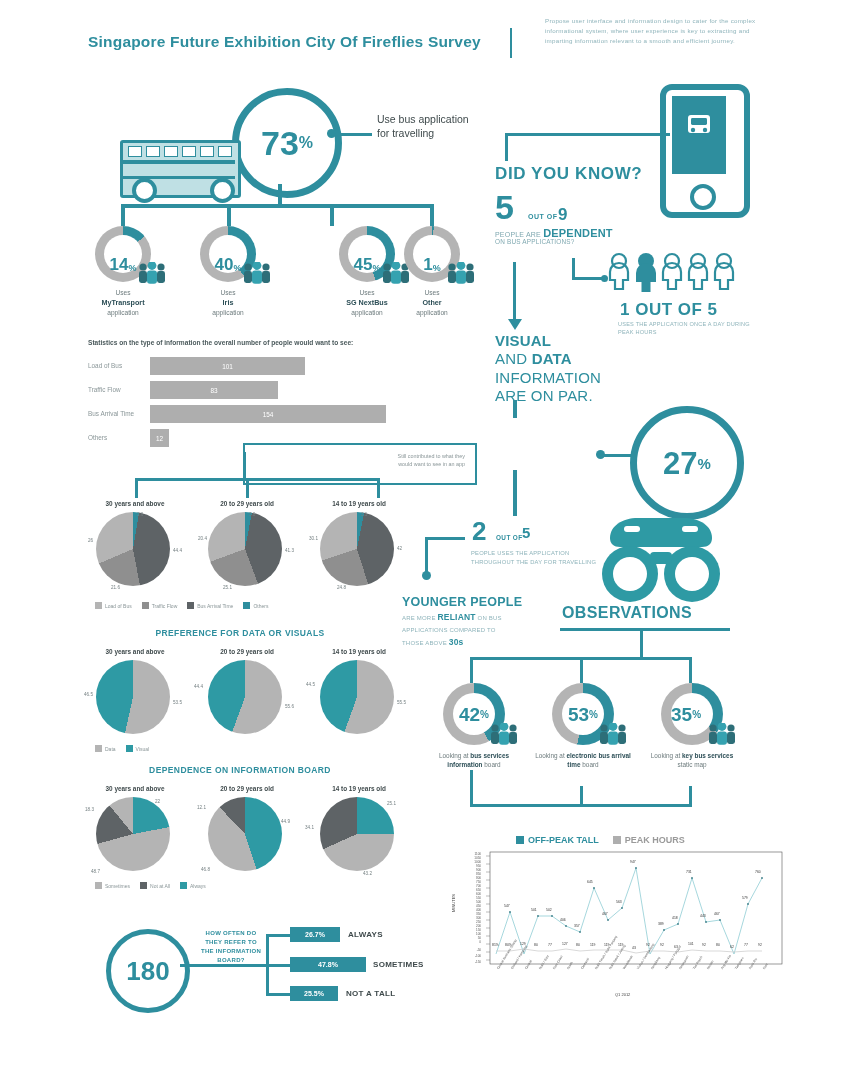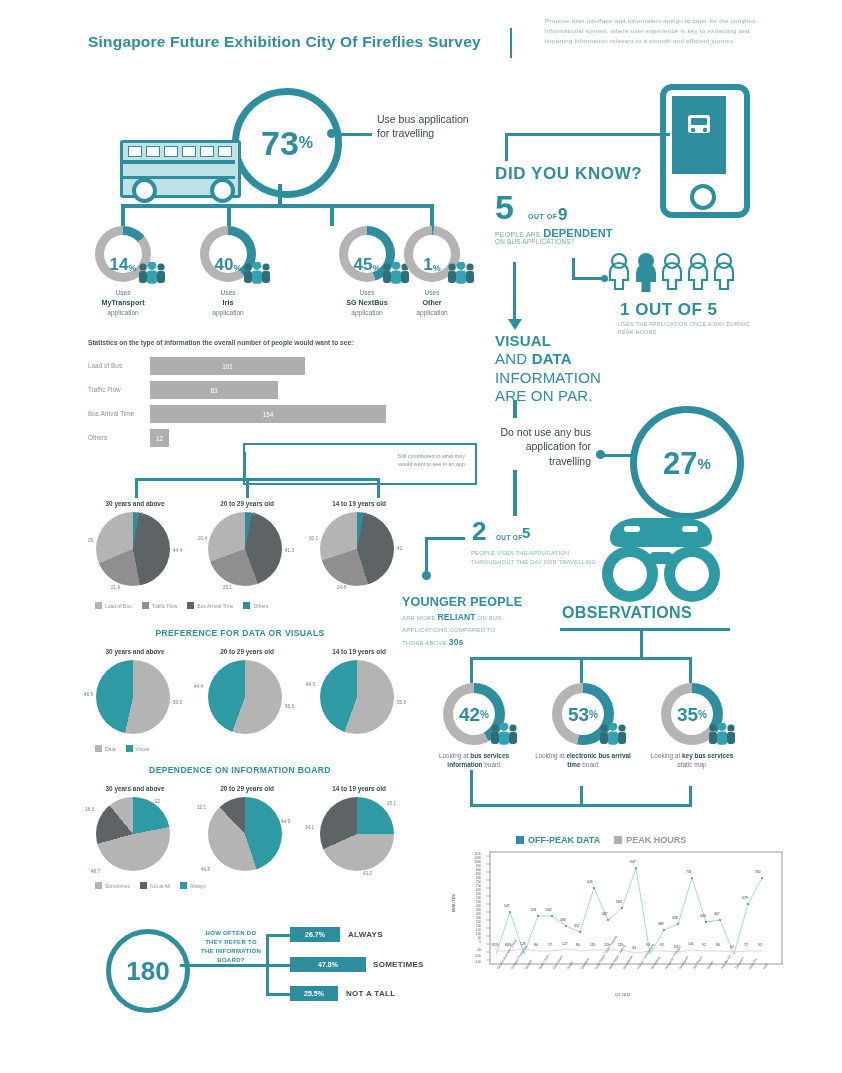--- a/index.html
+++ b/index.html
@@ -457,21 +457,20 @@
     <polygon points="7,12 0,1 14,1" fill="#2e8e9e"></polygon>
   </svg>
   <div class="abs visual">
     <span>VISUAL</span><br>
     <span class="lite">AND </span><span>DATA</span><br>
     <span class="lite">INFORMATION</span><br>
     <span class="lite">ARE ON PAR.</span>
   </div>
 
   <div class="abs leader" style="left:513px;top:400px;width:4px;height:18px;"></div>
-  <div class="abs donotuse">Do not use any bus application for travelling</div>
   <div class="abs leader" style="left:600px;top:454px;width:38px;height:3px;"></div>
   <div class="abs dot" style="left:596px;top:450px;width:9px;height:9px;"></div>
   <div class="abs c27">
     <span class="n">27</span>
     <span class="p">%</span>
   </div>
   <div class="abs leader" style="left:513px;top:470px;width:4px;height:46px;"></div>
 
   <div class="abs leader" style="left:425px;top:537px;width:40px;height:3px;"></div>
   <div class="abs leader" style="left:425px;top:537px;width:3px;height:38px;"></div>
@@ -539,21 +538,21 @@
       <circle cx="15" cy="3.5" r="4.4" fill="#35a2b0"></circle>
         <rect x="10" y="8.4" width="10" height="13.4" rx="3" fill="#35a2b0"></rect>
     </svg>
     <div class="obs-cap" style="left:-17px;top:68px;">
       <span>Looking at </span><b>electronic bus arrival time</b><span> board</span>
     </div>
   </div>
 
   <div class="abs" style="left:661px;top:683px;width:62px;height:62px;">
     <div style="width:62px;height:62px;border-radius:50%;background:conic-gradient(#2e8e9e 0 35%, #b4b4b4 35% 100%);"></div>
-    <div style="position:absolute;left:10px;top:10px;width:42px;height:42px;border-radius:50%;background:#fff;display:flex;align-items:center;justify-content:center;">
+    <div style="position:absolute;left:10px;top:10px;width:42px;height:42px;border-radius:50%;background:#fff;display:flex;align-items:center;">
       <span style="font-size:19px;font-weight:bold;color:#2e8e9e;line-height:1;">35</span>
       <span style="font-size:10px;font-weight:bold;color:#2e8e9e;">%</span>
     </div>
     <svg class="people" style="left:46px;top:40px;" width="30" height="22" viewBox="0 0 30 22">
       <circle cx="6" cy="5" r="3.6" fill="#2d6e78"></circle>
         <rect x="2" y="9" width="8" height="12" rx="2.4" fill="#2d6e78"></rect>
       <circle cx="24" cy="5" r="3.6" fill="#2d6e78"></circle>
         <rect x="20" y="9" width="8" height="12" rx="2.4" fill="#2d6e78"></rect>
       <circle cx="15" cy="3.5" r="4.4" fill="#35a2b0"></circle>
         <rect x="10" y="8.4" width="10" height="13.4" rx="3" fill="#35a2b0"></rect>
@@ -564,21 +563,21 @@
   </div>
 
   <div class="abs leader" style="left:580px;top:786px;width:3px;height:20px;"></div>
   <div class="abs leader" style="left:689px;top:786px;width:3px;height:20px;"></div>
   <div class="abs leader" style="left:470px;top:804px;width:222px;height:3px;"></div>
   <div class="abs leader" style="left:470px;top:770px;width:3px;height:36px;"></div>
 
   <div class="abs lc-legend">
     <span class="lc-leg" style="color:#2e8e9e;">
       <i class="sw" style="background:#2e8e9e;width:8px;height:8px;"></i>
-      <span>OFF-PEAK DATA</span>
+      <span>OFF-PEAK TALL</span>
     </span>
     <span class="lc-leg" style="color:#9a9a9a;">
       <i class="sw" style="background:#aeaeae;width:8px;height:8px;"></i>
       <span>PEAK HOURS</span>
     </span>
   </div>
 
   <div class="lc-box">
     <svg width="330" height="140" viewBox="0 0 330 140">
 

